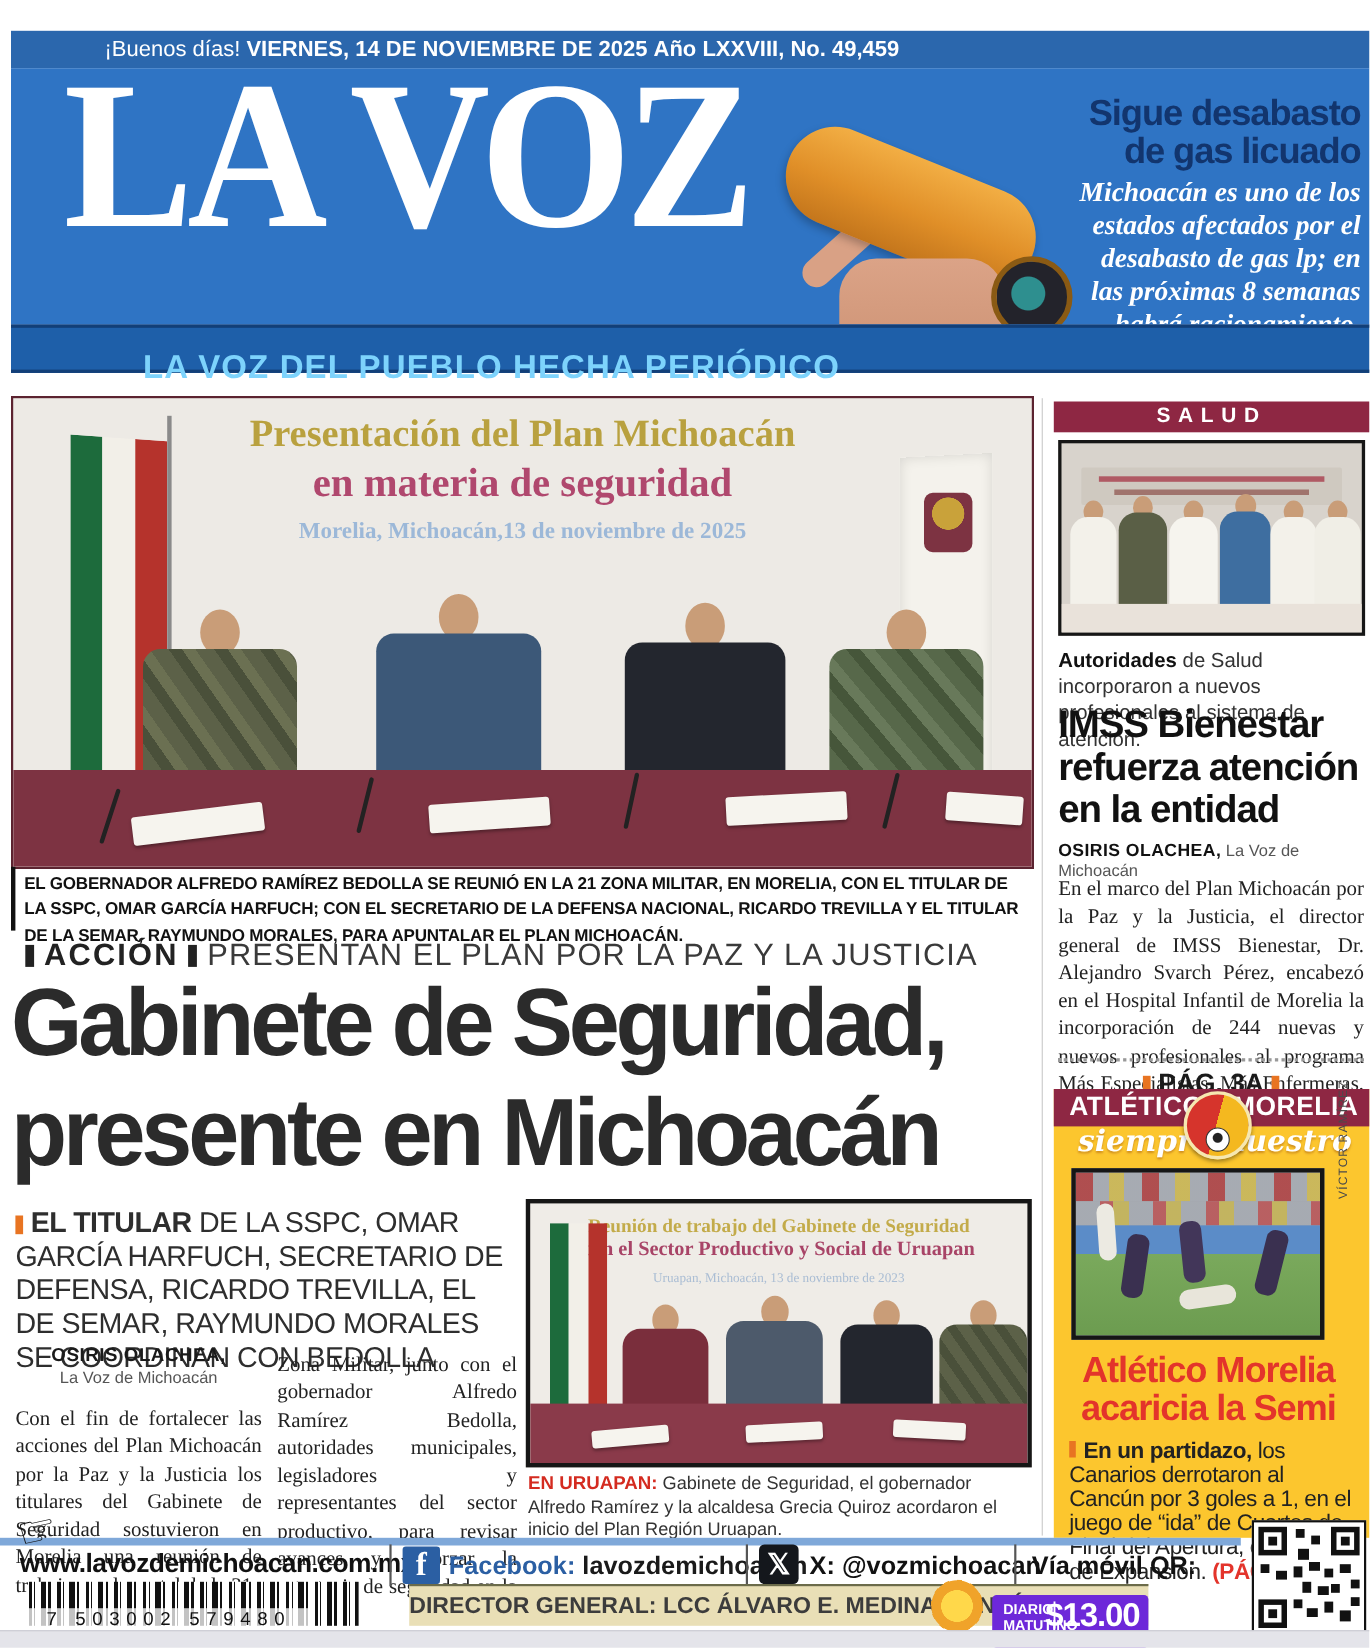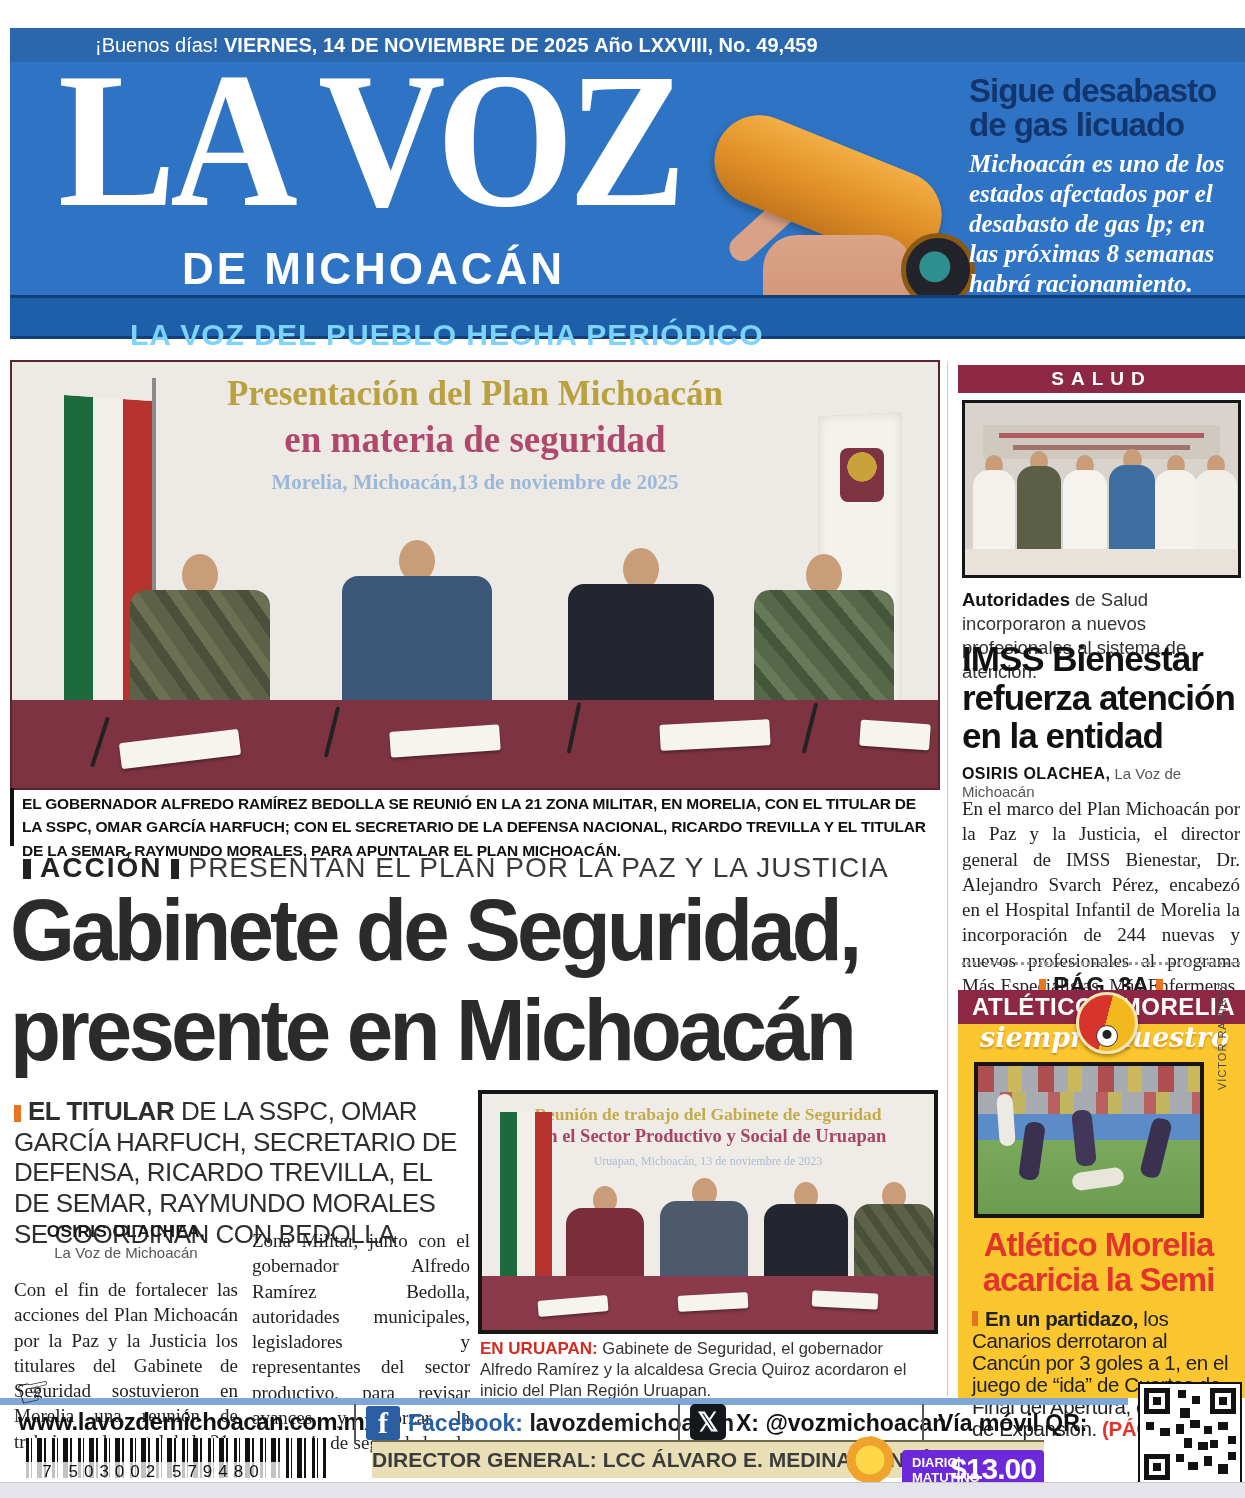--- a/index.html
+++ b/index.html
@@ -20,21 +20,21 @@
   .sloganbar .txt{position:absolute;left:120px;top:20px;color:#7dd3fc;font-weight:bold;font-size:30px;letter-spacing:1px;white-space:nowrap;}
   
   .gas-pic{position:absolute;left:695px;top:55px;width:272px;height:240px;}
   .gas-cyl{position:absolute;left:4px;top:26px;width:238px;height:90px;border-radius:46px;
     background:linear-gradient(180deg,#f2ae44 0%,#e08f28 55%,#c4761c 100%);transform:rotate(22deg);box-shadow:0 4px 8px rgba(0,0,0,.25);}
   .gas-valve{position:absolute;left:196px;top:116px;width:64px;height:64px;border-radius:50%;
     background:radial-gradient(circle at 45% 45%,#2e8f8f 0 30%,#23232b 32% 100%);border:5px solid #8a5a14;}
   .gas-body{position:absolute;left:58px;top:118px;width:150px;height:124px;border-radius:34px 34px 0 0;
     background:linear-gradient(180deg,#dba387,#c98e6f);}
   .gas-arm{position:absolute;left:16px;top:96px;width:92px;height:26px;border-radius:13px;background:#d9a185;transform:rotate(-42deg);}
-  .gas-story{position:absolute;right:8px;top:12px;width:268px;text-align:left;}
+  .gas-story{position:absolute;right:8px;top:24px;width:268px;text-align:right;}
   .gas-h{color:#12356e;font-weight:bold;font-size:33px;line-height:1.02;letter-spacing:-1px;}
   .gas-b{color:#fff;font-family:"Liberation Serif",serif;font-style:italic;font-weight:bold;font-size:25px;line-height:1.2;margin-top:8px;}
   .sq{display:inline-block;width:7px;height:17px;background:#e87422;margin:0 7px;vertical-align:-2px;}
   .sqk{display:inline-block;width:8px;height:20px;background:#222;margin:0 9px;vertical-align:-2px;}
   
   .mainphoto{position:absolute;left:10px;top:360px;width:926px;height:426px;background:#edeae5;border:2px solid #5c2330;overflow:hidden;}
   .mp-b1{position:absolute;left:0;right:0;top:12px;text-align:center;font-family:"Liberation Serif",serif;font-weight:bold;font-size:35px;color:#b9a13f;}
   .mp-b2{position:absolute;left:0;right:0;top:56px;text-align:center;font-family:"Liberation Serif",serif;font-weight:bold;font-size:37px;color:#b0486e;}
   .mp-dt{position:absolute;left:0;right:0;top:108px;text-align:center;font-family:"Liberation Serif",serif;font-weight:bold;font-size:21px;color:#9cb8d8;}
   .flag{display:flex;overflow:hidden;}
@@ -128,21 +128,20 @@
 <div class="mast">
   <div class="mast-title">LA VOZ</div>
 
   <div class="gas-pic">
     <div class="gas-arm"></div>
     <div class="gas-cyl"></div>
     <div class="gas-body"></div>
     <div class="gas-valve"></div>
   </div>
 
-  <div class="mast-sub">DE MICHOACÁN</div>
 
   <div class="gas-story">
     <div class="gas-h">Sigue desabasto de gas licuado</div>
     <div class="gas-b">Michoacán es uno de los estados afectados por el desabasto de gas lp; en las próximas 8 semanas habrá racionamiento.</div>
 
   </div>
 </div>
 
 <div class="sloganbar">
   <div class="txt">LA VOZ DEL PUEBLO HECHA PERIÓDICO</div>

